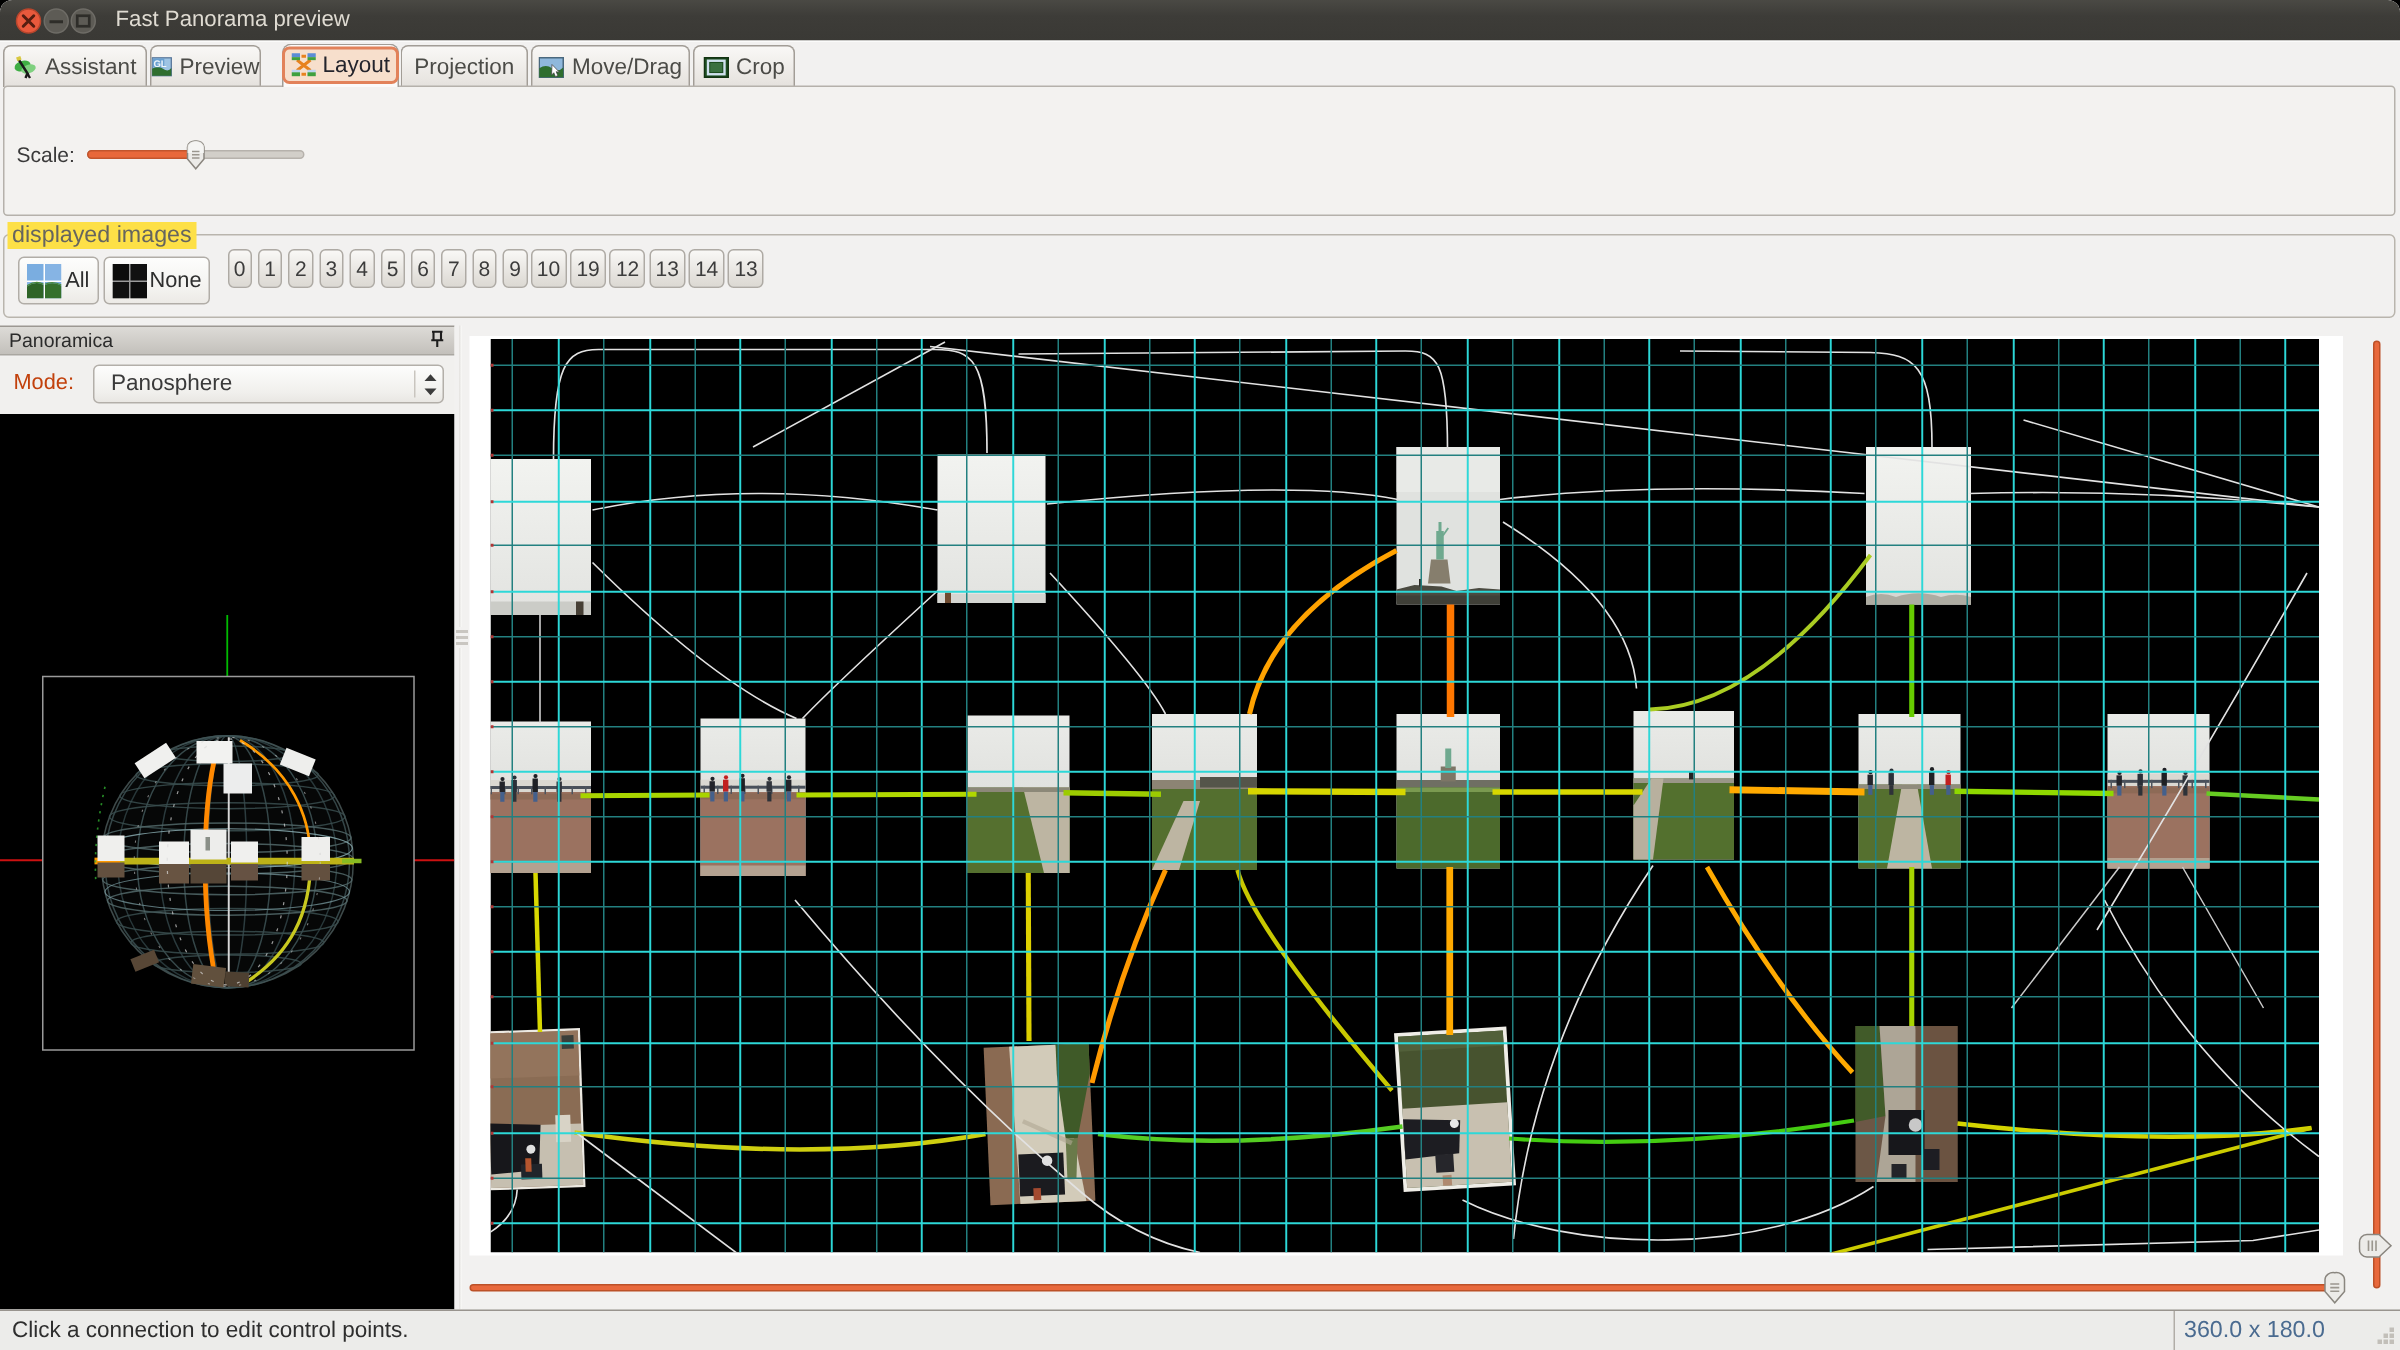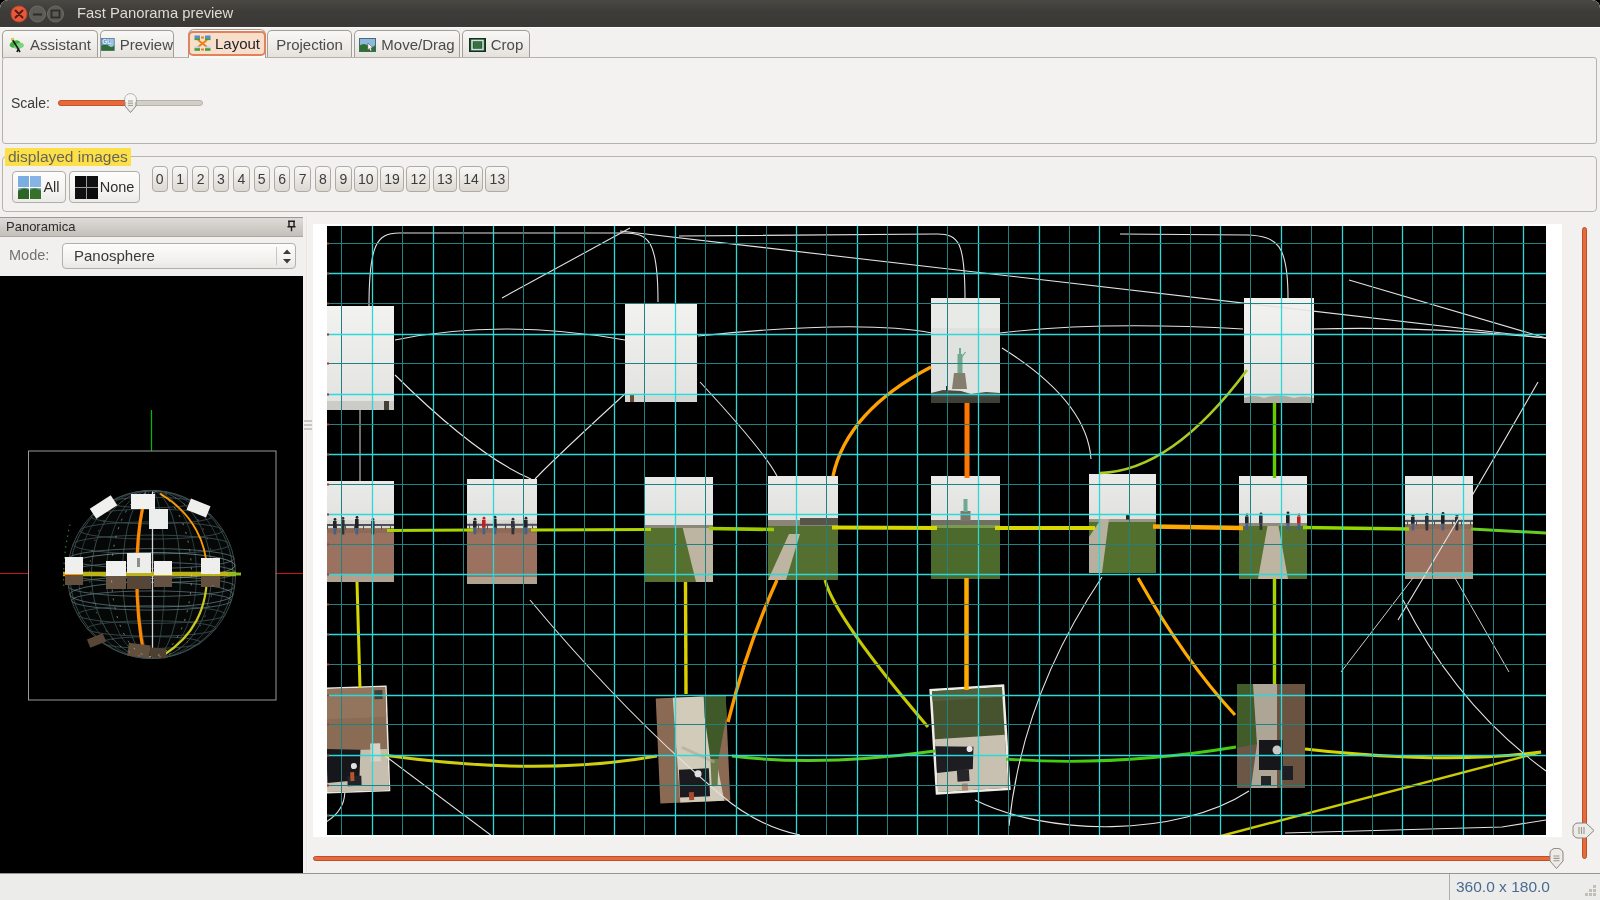--- a/index.html
+++ b/index.html
@@ -119,21 +119,21 @@
 <div class="nbtn" style="left:432.8px;width:24px">13</div>
 <div class="nbtn" style="left:459.1px;width:24px">14</div>
 <div class="nbtn" style="left:485.4px;width:24px">13</div>
 
 <div class="abs" style="left:0;top:217px;width:303px;height:20px;background:linear-gradient(#dddbd7,#c3c0bb);border-top:1px solid #9c9892;border-bottom:1px solid #aaa7a1"></div>
 <div class="abs" style="left:6px;top:219px;font-size:13px;color:#2b2b2b">Panoramica</div>
 <svg class="abs" style="left:286px;top:220px" width="12" height="14" viewBox="0 0 12 14">
  <path d="M2,1.2 h7 M3,1.2 v5.6 h5 v-5.6 M1.5,6.8 h8 M5.5,6.8 v4.5" stroke="#1d1d1d" stroke-width="1.4" fill="none"></path>
 </svg>
 <div class="abs" style="left:0;top:238px;width:303px;height:38px;background:#f1f0ee"></div>
-<div class="abs" style="left:9px;top:247px;font-size:14.5px;color:#737373">Mode:</div>
+<div class="abs" style="left:9px;top:247px;font-size:14.5px;color:#c2410c">Mode:</div>
 <div class="abs" style="left:62px;top:243px;width:234px;height:26px;background:linear-gradient(#fdfdfc,#f0efec 75%,#e9e7e3);border:1px solid #b3afa9;border-radius:4px"></div>
 <div class="abs" style="left:74px;top:247px;font-size:15px;color:#3a3a3a">Panosphere</div>
 <div class="abs" style="left:276px;top:247px;width:1px;height:18px;background:#c9c5bf"></div>
 <svg class="abs" style="left:282px;top:249px" width="10" height="15" viewBox="0 0 10 15">
  <path d="M1,5 L5,0.5 L9,5 Z" fill="#3c3c3c"></path>
       <path d="M1,10 L5,14.5 L9,10 Z" fill="#3c3c3c"></path>
 </svg>
 <div class="abs" style="left:0;top:276px;width:303px;height:597px;background:#000"></div>
 <svg class="abs" style="left:0;top:276px" width="303" height="597" viewBox="0 0 303 597">
       <line x1="0" y1="297.5" x2="303" y2="297.5" stroke="#cc1111" stroke-width="1.2"></line>
@@ -542,20 +542,21 @@
  <path d="M2,6 a5.5,4.8 0 0 1 6.5,-4.5 a5.5,4.8 0 0 1 6.5,4.5 v8 l-6.5,7.5 l-6.5,-7.5 Z" fill="#ecebe8" stroke="#8a867f"></path>
  <path d="M5.5,9 h6 M5.5,11.4 h6 M5.5,13.8 h6" stroke="#9b978f" stroke-width="1.1"></path>
 </svg>
 <div class="abs" style="left:1582px;top:227px;width:5px;height:632px;background:#e8693c;border:1px solid #bc5128;border-radius:3px"></div>
 <svg class="abs" style="left:1571px;top:821px" width="25" height="19" viewBox="0 0 25 19">
  <path d="M7,2 a5,5 0 0 0 -5,5.5 v4 a5,5 0 0 0 5,5.5 h8 l8,-7.5 l-8,-7.5 Z" fill="#ecebe8" stroke="#8a867f"></path>
  <path d="M8,6 v7 M10.5,6 v7 M13,6 v7" stroke="#9b978f" stroke-width="1.1"></path>
 </svg>
 
 <div class="abs" style="left:0;top:873px;width:1600px;height:27px;background:#ececea;border-top:1px solid #98948e"></div>
+<div class="abs" style="left:8px;top:874px;height:26px;line-height:26px;font-size:15px;color:#2e2e2e">Click a connection to edit control points.</div>
 <div class="abs" style="left:1449px;top:874px;width:1px;height:26px;background:#b1ada7"></div>
 <div class="abs" style="left:1456px;top:874px;height:26px;line-height:26px;font-size:15.5px;color:#4a6b90">360.0 x 180.0</div>
 <svg class="abs" style="left:1583px;top:884px" width="15" height="15">
  <g fill="#c2bfb9">
         <rect x="10" y="1" width="3" height="3"></rect>
         <rect x="6" y="5" width="3" height="3"></rect>
         <rect x="10" y="5" width="3" height="3"></rect>
         <rect x="2" y="9" width="3" height="3"></rect>
         <rect x="6" y="9" width="3" height="3"></rect>
         <rect x="10" y="9" width="3" height="3"></rect>

